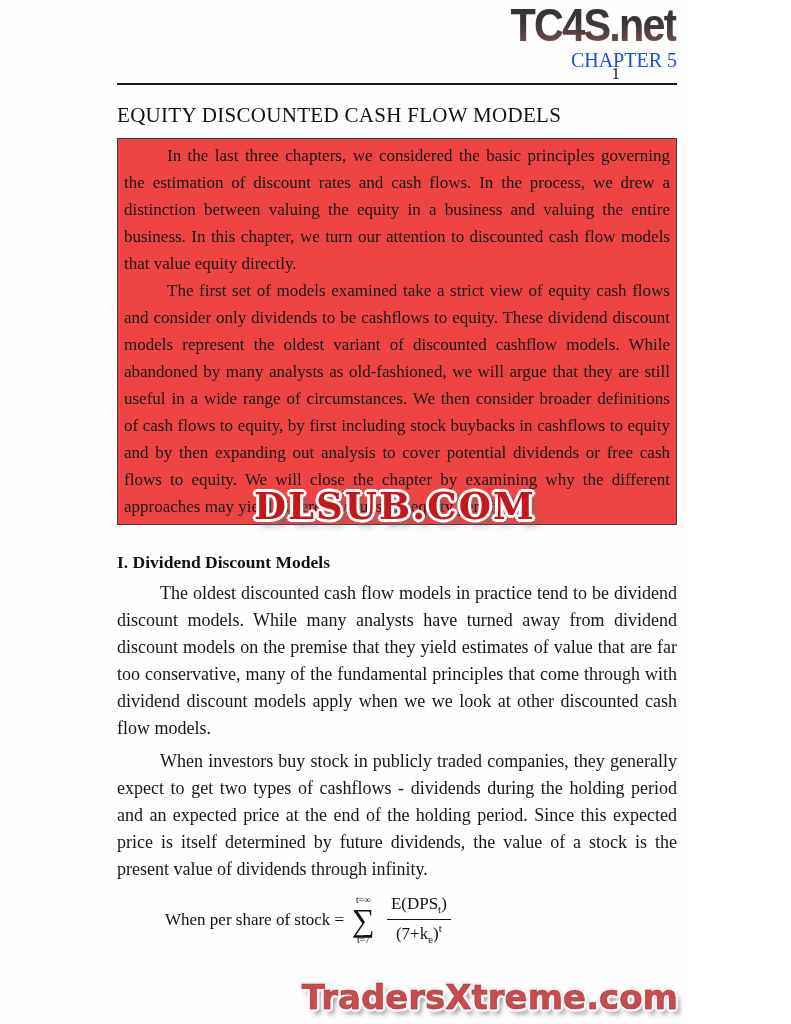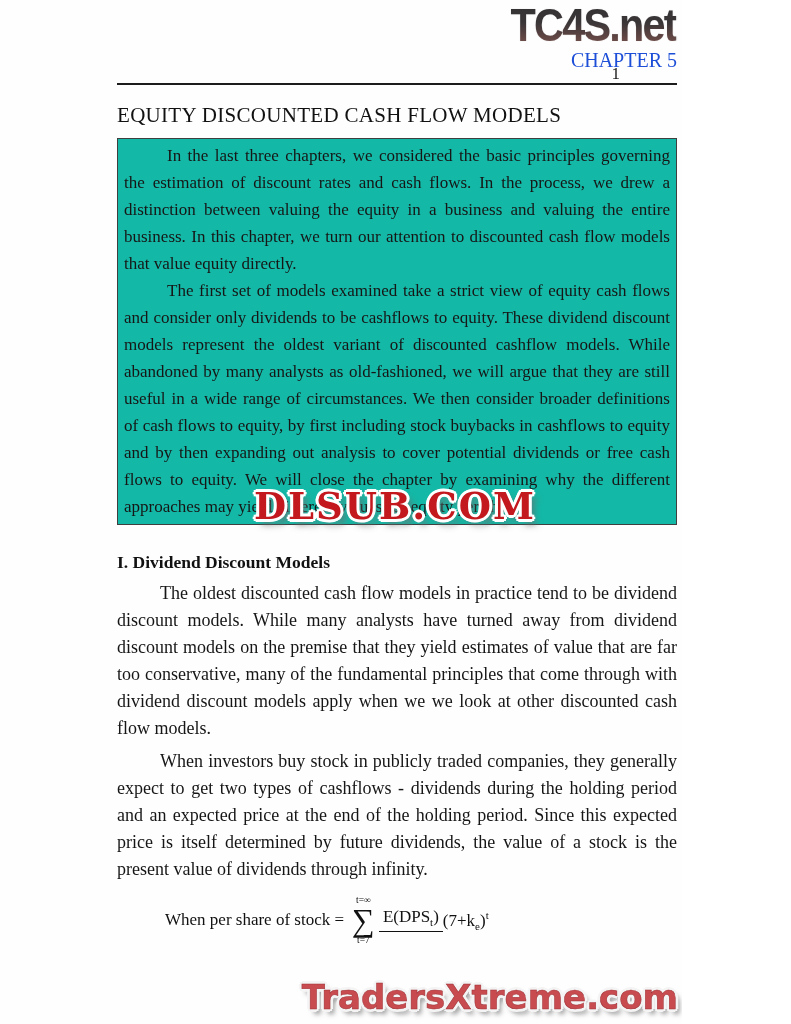--- a/index.html
+++ b/index.html
@@ -53,21 +53,21 @@
     margin-top:48px; text-align:right;
     font-size:20px; line-height:24px; color:#1d4ed8;
   }
   .title-rule { margin-top:11px; border-top:2px solid #1c1c1c; height:0; }
   .doc-title {
     margin:17px 0 0 0; font-weight:normal;
     font-size:21px; line-height:26px; letter-spacing:0.3px; color:#111;
   }
 
   .intro-box {
-    margin-top:10px; border:1px solid #3f3f3f; background:#14b8a6;
+    margin-top:10px; border:1px solid #3f3f3f; background:#ef4444;
     padding:3px 6px 4px 6px;
   }
   .box-para {
     margin:0; font-size:17px; line-height:27px;
     text-align:justify; text-indent:43px; color:#161616;
   }
 
   .sec-heading {
     margin:25px 0 0 0; font-size:17.5px; line-height:24px;
     font-weight:bold; color:#111;
@@ -87,22 +87,22 @@
     font-size:17px; color:#111;
   }
   .f-lhs { margin-right:6px; }
   .sum {
     display:inline-flex; flex-direction:column; align-items:center;
     line-height:1; margin:0 2px;
   }
   .sum-upper, .sum-lower { font-size:9.5px; line-height:10px; }
   .sigma { font-size:32px; line-height:30px; }
   .frac {
-    display:inline-flex; flex-direction:row; align-items:center;
-    margin-left:2px; line-height:1.1;
+    display:inline-flex; flex-direction:column; align-items:center;
+    margin-left:10px; line-height:1.1;
   }
   .num { border-bottom:1.5px solid #111; padding:0 4px 3px 4px; }
   .den { padding-top:2px; }
   .frac sub { font-size:11px; }
   .frac sup { font-size:11px; }
 </style>
 </head>
 <body>
 
 <div class="page">

